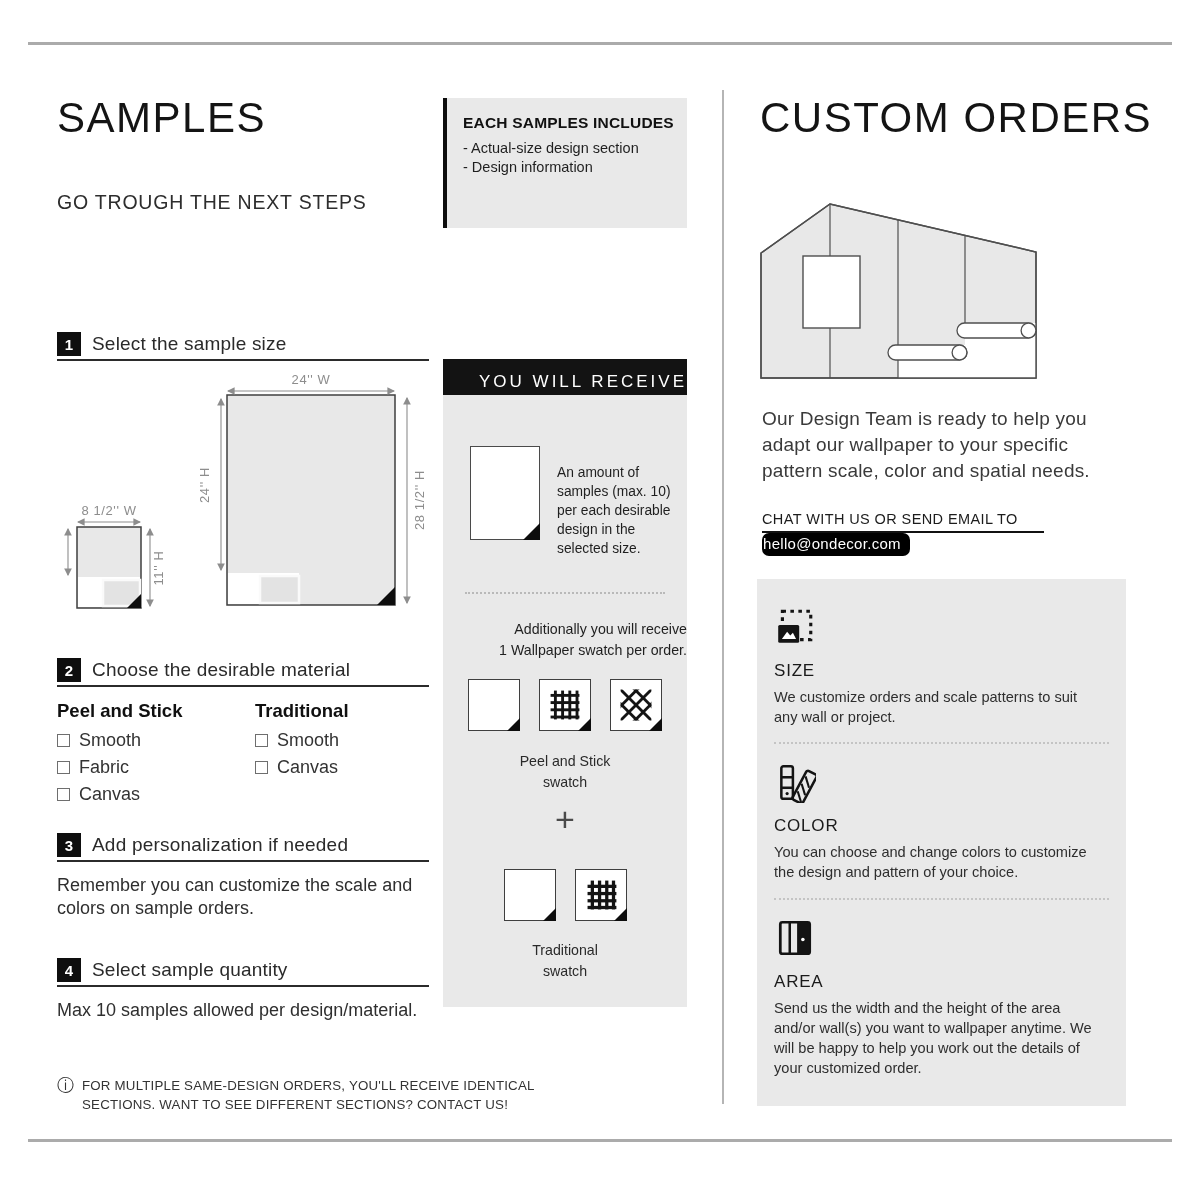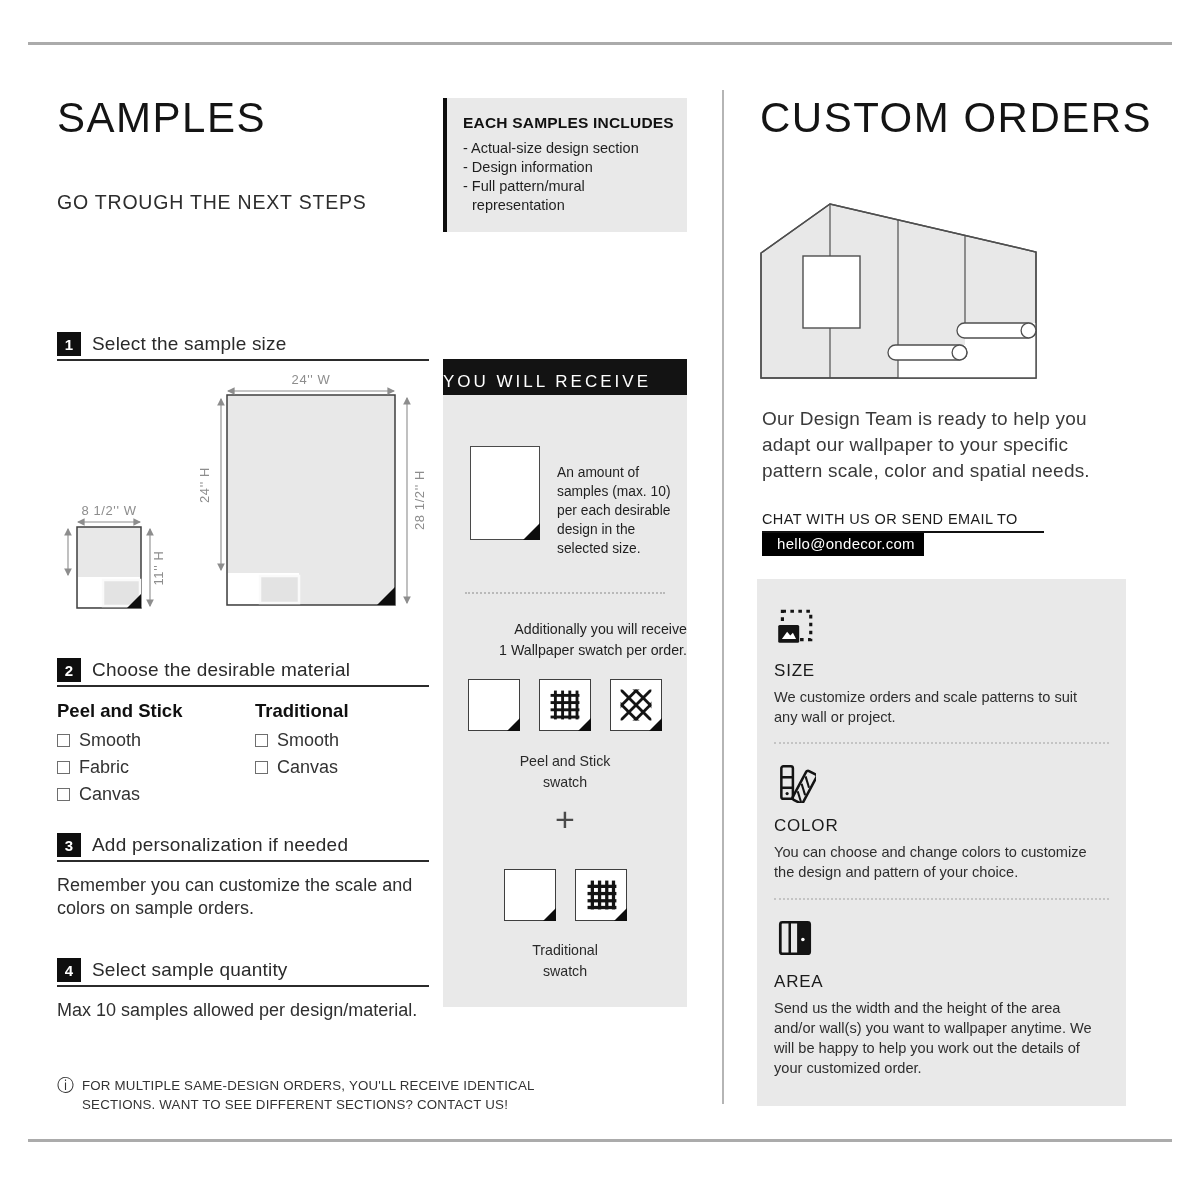--- a/index.html
+++ b/index.html
@@ -37,21 +37,21 @@
 
   
   .includes-box { left:443px; top:98px; width:244px; min-height:130px; background:#e9e9e9;
                   border-left:4px solid #0d0d0d; padding:16px 12px 16px 16px; }
   .includes-title { font-size:15.5px; font-weight:600; letter-spacing:0.2px; color:#111; margin-bottom:7px; }
   .includes-item { list-style:none; font-size:14.5px; line-height:1.32; color:#1f1f1f;
                    padding-left:9px; text-indent:-9px; }
   .includes-item::before { content:"- "; }
 
   .receive-banner { left:443px; top:359px; width:244px; height:45px; background:#131313;
-                    display:flex; align-items:center; justify-content:flex-start; }
+                    display:flex; align-items:center; justify-content:flex-end; }
   .receive-banner span { color:#fff; font-size:17px; letter-spacing:3px; white-space:nowrap; }
   .receive-panel { left:443px; top:395px; width:244px; height:612px; background:#e9e9e9; }
 
   .paper-row { position:absolute; top:51px; left:27px; display:flex; gap:17px; }
   .paper { position:relative; width:70px; height:94px; background:#fff; border:1px solid #4a4a4a; flex:none; }
   .fold { position:absolute; right:-1px; bottom:-1px; width:0; height:0;
           border-left:17px solid transparent; border-bottom:17px solid #0d0d0d; }
   .fold-sm { border-left-width:13px; border-bottom-width:13px; }
   .paper-text { width:126px; font-size:13.8px; line-height:1.38; color:#1f1f1f; padding-top:17px; }
 
@@ -64,21 +64,21 @@
   .swatch svg { display:block; width:100%; height:100%; }
   .swatch-label { position:absolute; width:100%; text-align:center; font-size:14.2px; line-height:1.45; color:#2a2a2a; }
   .plus-sign { position:absolute; top:405px; width:100%; text-align:center;
                font-size:34px; font-weight:400; color:#4a4a4a; }
 
   
   .custom-intro { font-size:19px; line-height:1.38; color:#3a3a3a; letter-spacing:0.2px; }
   .chat-label { display:inline-block; font-size:14.5px; letter-spacing:0.4px; color:#1c1c1c;
                 border-bottom:2px solid #111; padding:0 26px 4px 0; white-space:nowrap; }
   .email-badge { display:inline-block; background:#000; color:#fff; font-size:15px;
-                 padding:2px 9px 4px 15px; letter-spacing:0.3px; }
+                 padding:2px 9px 4px 1px; letter-spacing:0.3px;border-radius:7px; }
   .features-box { left:757px; top:579px; width:369px; height:527px; background:#e9e9e9; padding:27px 17px; }
   .feature-icon { display:block; }
   .feature-title { font-size:17px; letter-spacing:0.8px; color:#1a1a1a; margin-top:13px; }
   .feature-body { font-size:14.6px; line-height:1.38; color:#2e2e2e; margin-top:6px; }
   .feature-divider { border-top:2px dotted #c4c4c4; margin:15px 0 17px 0; }
 
   svg text { font-family:"Liberation Sans","DejaVu Sans",sans-serif; }
 </style>
 </head>
 <body>
@@ -187,21 +187,20 @@
     <div>FOR MULTIPLE SAME-DESIGN ORDERS, YOU'LL RECEIVE IDENTICAL</div>
     <div>SECTIONS. WANT TO SEE DIFFERENT SECTIONS? CONTACT US!</div>
   </div>
 </div>
 
 <div class="abs includes-box">
   <div class="includes-title">EACH SAMPLES INCLUDES</div>
   <ul>
     <li class="includes-item">Actual-size design section</li>
     <li class="includes-item">Design information</li>
-    <li class="includes-item">Full pattern/mural representation</li>
   </ul>
 </div>
 
 <div class="abs receive-banner">
   <span>YOU WILL RECEIVE</span>
 </div>
 
 <div class="abs receive-panel">
   <div class="paper-row">
     <div class="paper">

